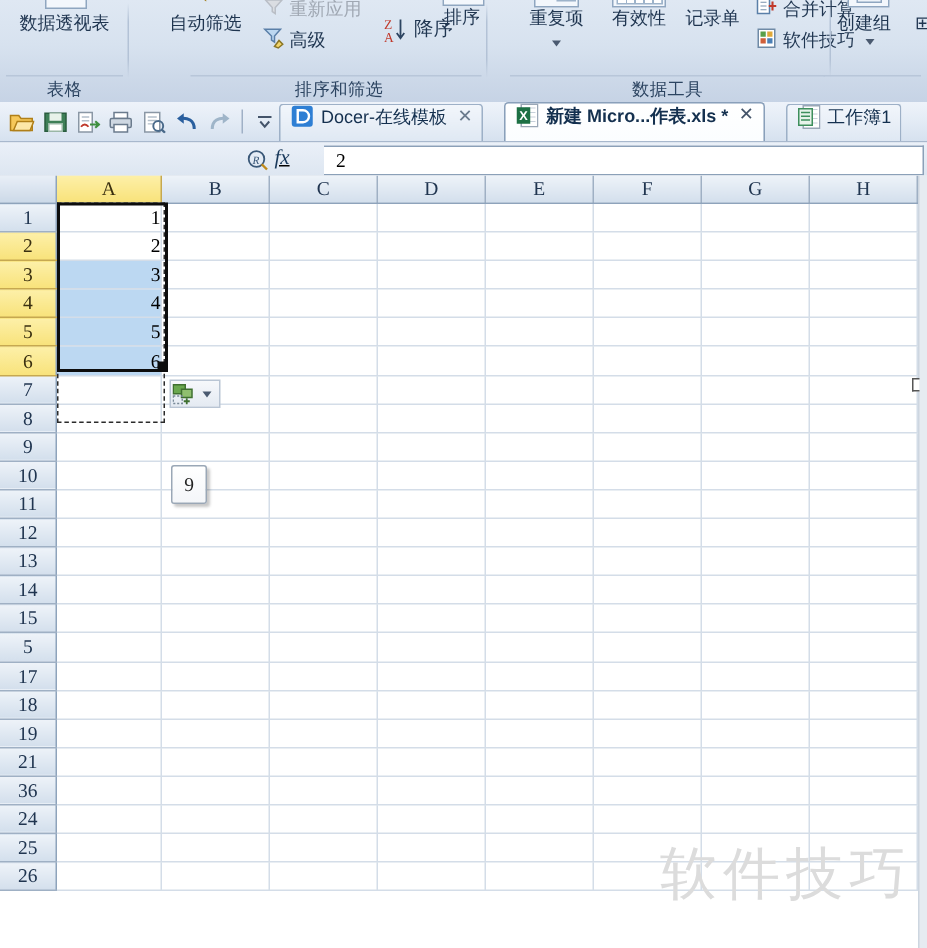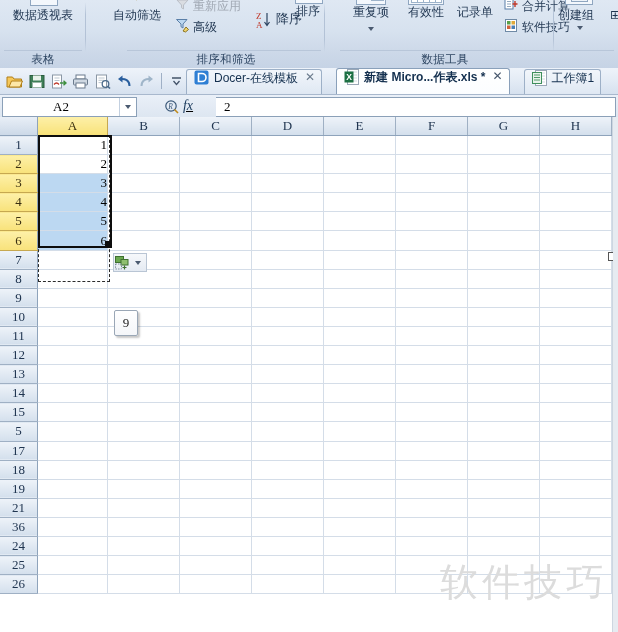--- a/index.html
+++ b/index.html
@@ -364,26 +364,20 @@
               <rect x="0.5" y="2.5" width="9" height="11" fill="#e7f3ea" stroke="#3e8f5c"></rect>
               <path d="M2 5 h6 M2 7.5 h6 M2 10 h6" stroke="#3e8f5c" stroke-width=".9"></path>
             </svg>
         </span>
         <span>工作簿1</span>
       </div>
     </div>
   </div>
 
   <div class="fbar">
-    <div class="namebox">
-      <div class="nbtext">A2</div>
-      <div class="nbcaret">
-        <span class="caret"></span>
-      </div>
-    </div>
     <div class="fbtn" style="left:160px;">
       <svg width="16" height="15" viewBox="0 0 16 15">
           <circle cx="7" cy="7" r="5.2" fill="none" stroke="#3a5878" stroke-width="1.2"></circle>
           <text x="4.3" y="10" font-family="Liberation Serif, serif" font-size="7.5" fill="#3a5878" font-style="italic">R</text>
           <path d="M10.5 10.5 L14 14" stroke="#c08a1a" stroke-width="1.6"></path>
         </svg>
     </div>
     <div class="fbtn" style="left:176px;text-decoration:underline;">
       <span style="font-family:'Liberation Serif',serif;font-style:italic;font-size:14px;color:#1a3a5c;">fx</span>
     </div>

